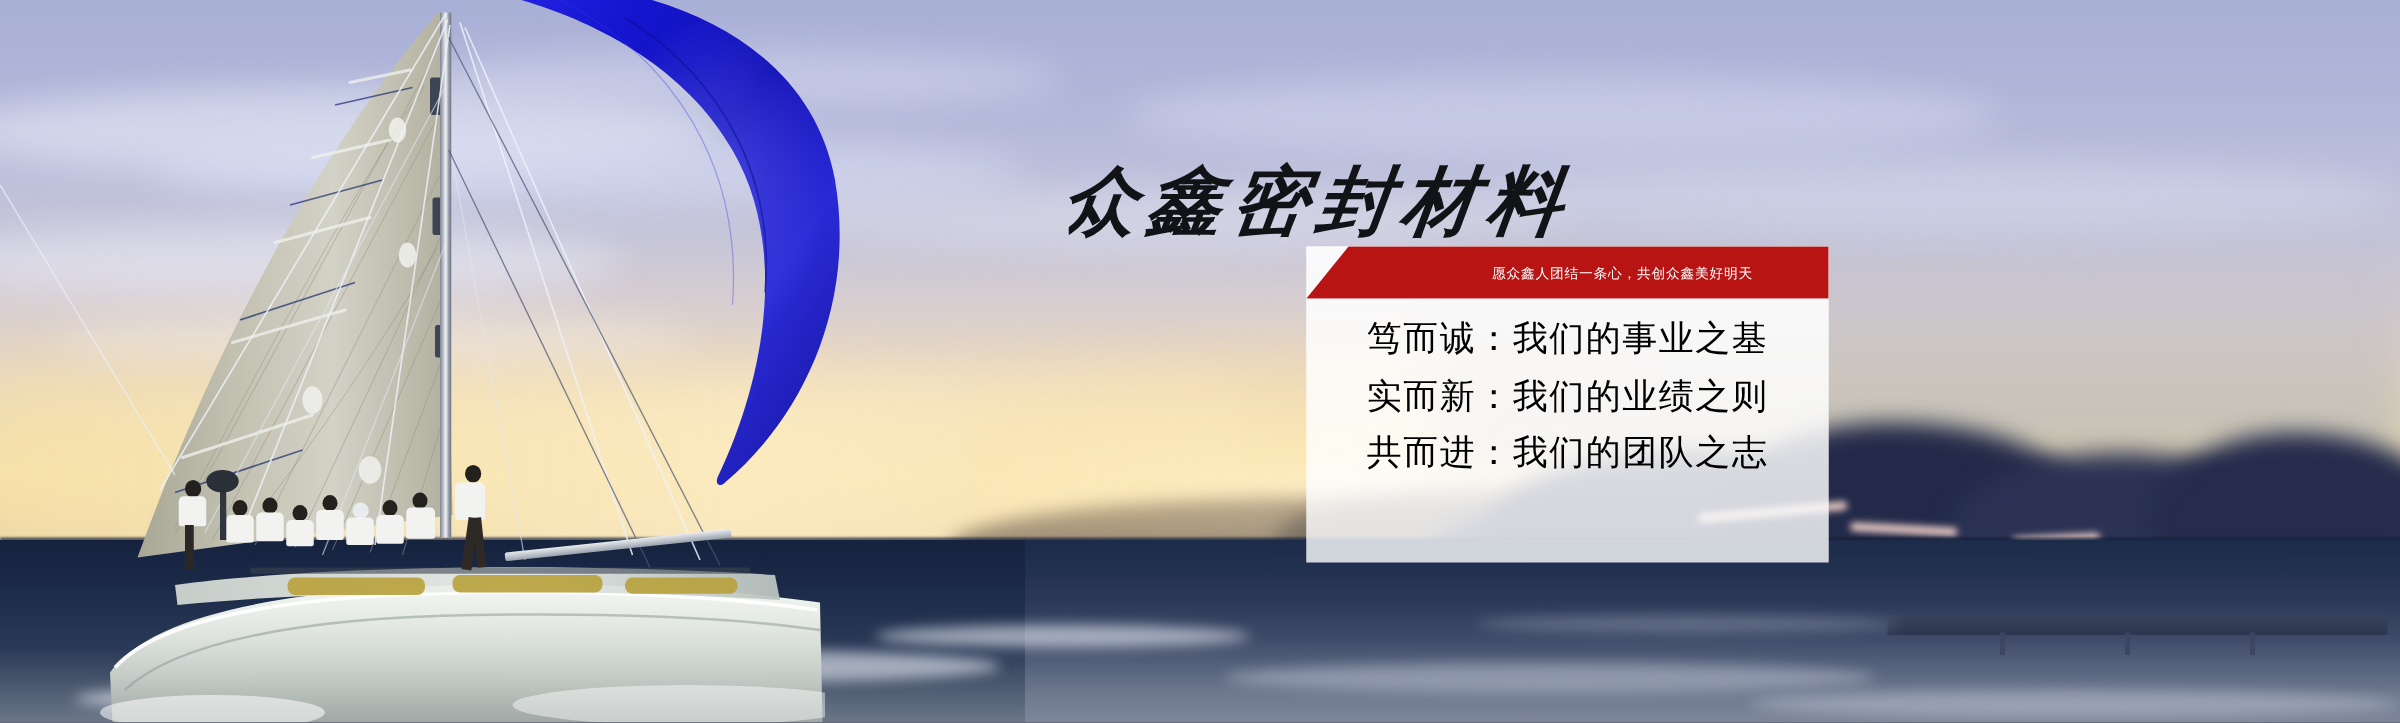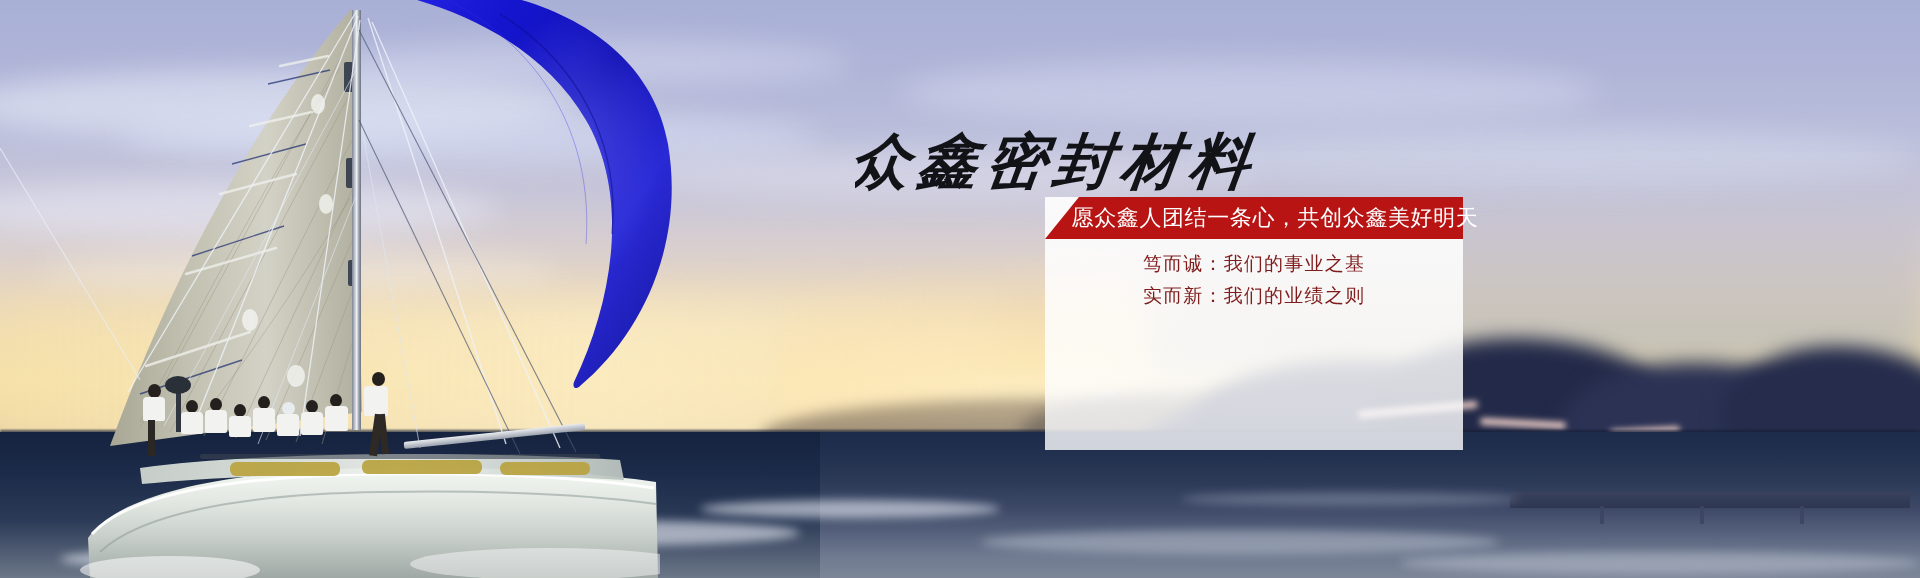--- a/index.html
+++ b/index.html
@@ -93,27 +93,27 @@
 
   .crew{position:absolute;}
   .head{position:absolute;border-radius:50%;background:#23201e;}
   .torso{position:absolute;border-radius:4px 4px 2px 2px;background:#f2f3f1;}
 
   
   .panel{position:absolute;left:1045px;top:197px;width:418px;height:253px;
     background:linear-gradient(180deg, rgba(255,255,255,.90) 0%, rgba(255,255,255,.84) 55%, rgba(252,253,255,.80) 100%);}
   .redbar{position:absolute;left:1045px;top:197px;width:418px;height:42px;background:#b81414;
     clip-path:polygon(34px 0, 100% 0, 100% 100%, 0 100%);}
-  .redbar-text{position:absolute;left:1023px;top:197px;width:504px;height:42px;
+  .redbar-text{position:absolute;left:1046px;top:197px;width:504px;height:42px;
     display:flex;align-items:center;justify-content:center;
-    color:#ffffff;font-size:22px;letter-spacing:.6px;font-weight:400;}
+    color:#ffffff;font-size:11px;letter-spacing:.6px;font-weight:400;}
 
   .creed{position:absolute;left:1045px;top:243px;width:418px;
     display:flex;flex-direction:column;align-items:center;gap:2px;padding-top:6px;}
-  .creed-line{color:#7f1d1d;font-size:19px;line-height:1.56;letter-spacing:1.2px;white-space:nowrap;}
+  .creed-line{color:#000000;font-size:28px;line-height:1.56;letter-spacing:1.2px;white-space:nowrap;}
 
   
   .title{position:absolute;left:855px;top:120px;width:620px;height:78px;}
   .title svg{display:block;}
 </style>
 </head>
 <body>
 
 <div class="banner">
 
@@ -357,15 +357,16 @@
   </div>
 
   <div class="panel"></div>
 
   <div class="redbar"></div>
   <div class="redbar-text">愿众鑫人团结一条心，共创众鑫美好明天</div>
 
   <div class="creed">
     <div class="creed-line">笃而诚：我们的事业之基</div>
     <div class="creed-line">实而新：我们的业绩之则</div>
+    <div class="creed-line">共而进：我们的团队之志</div>
   </div>
 
 </div>
 
 </body></html>

